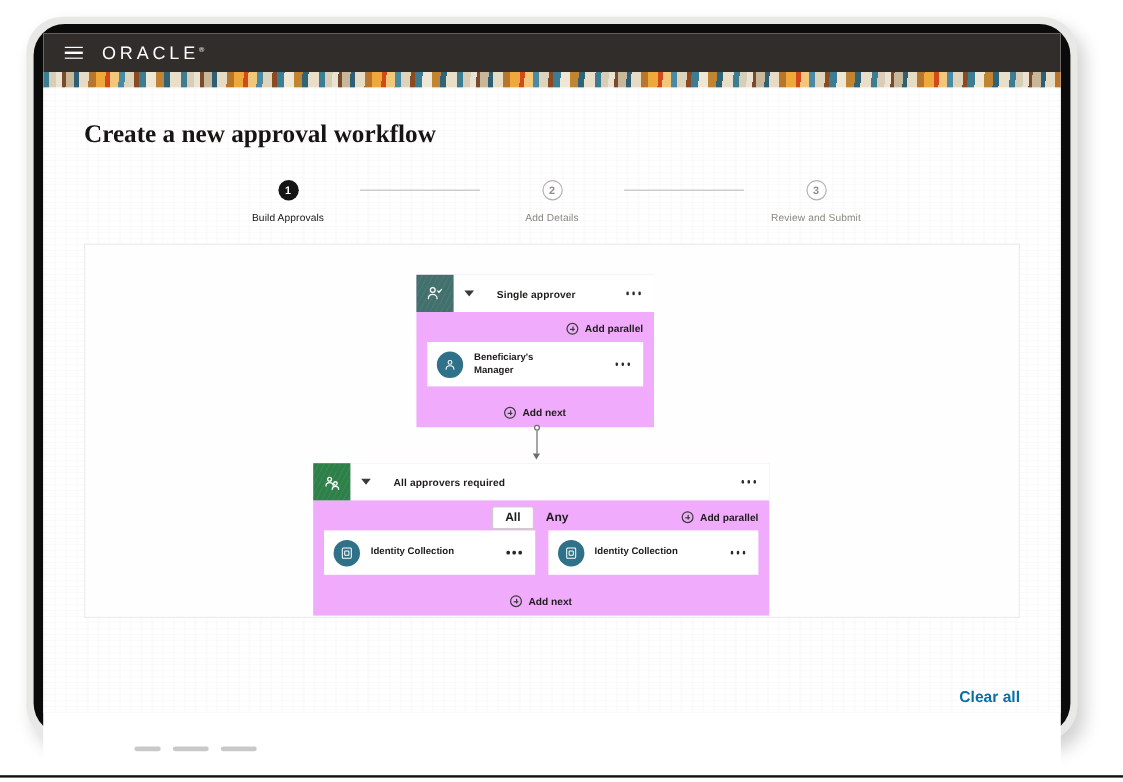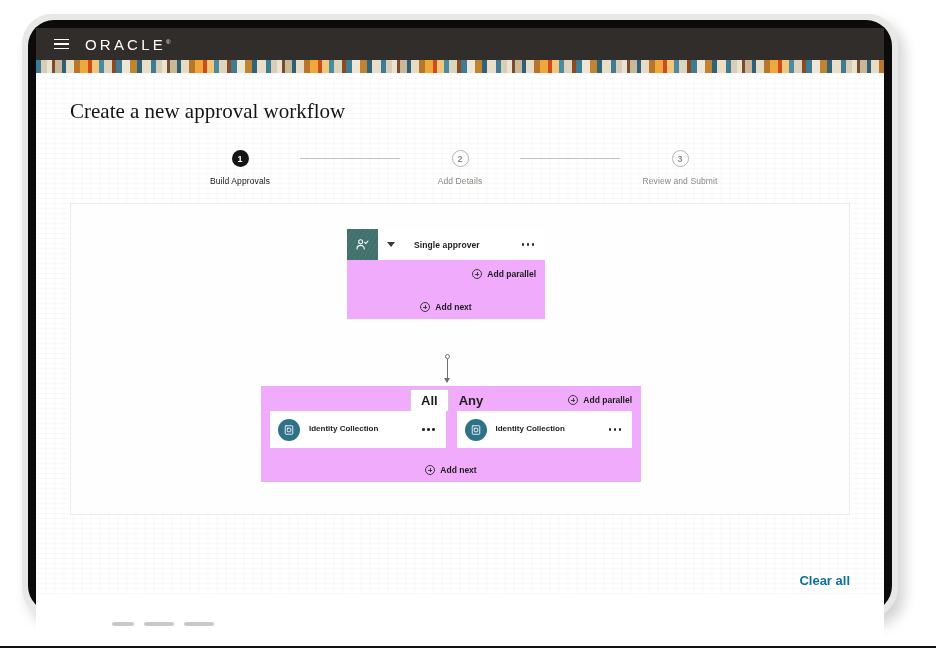--- a/index.html
+++ b/index.html
@@ -118,21 +118,21 @@
       repeating-linear-gradient(90deg, rgba(0,0,0,0.012) 0px, rgba(0,0,0,0.012) 2px, transparent 2px, transparent 9px),
       #ffffff;
     padding: 26px 34px 0 34px;
     position: relative;
   }
 
   .page-title {
     font-family: "Liberation Serif", serif;
     font-size: 21px;
     color: #161513;
-    font-weight: 400;
+    font-weight: 700;
     margin-bottom: 26px;
   }
 
   
   .stepper {
     display: flex;
     align-items: flex-start;
     margin: 0 110px 0 110px;
     position: relative;
   }
@@ -248,21 +248,21 @@
     height: 22px;
     padding: 0 9px;
     margin-top: 3px;
   }
   .seg {
     display: flex;
     align-items: center;
     margin-left: 140px;
   }
   .seg-item {
-    font-size: 13px;
+    font-size: 10px;
     font-weight: bold;
     color: #1d1c1a;
     padding: 3px 10px;
     cursor: pointer;
   }
   .seg-item.selected {
     background: #fff;
     border: 1px solid #cfcdc9;
     border-radius: 2px;
   }
@@ -423,36 +423,69 @@
             </div>
         </div>
 
         <div class="block-toolbar">
           <div class="add-link">
             <span class="plus-circle"></span>
             <span>Add parallel</span>
           </div>
         </div>
 
+        <div class="approver-row">
+          <div class="approver-card" style="width:180px;">
+            <div class="avatar">
+              <svg width="12" height="12" viewBox="0 0 24 24" fill="none" stroke="#ffffff" stroke-width="1.8" stroke-linecap="round">
+                <circle cx="12" cy="8" r="3.2"></circle>
+                <path d="M5.5 19.5c0-3.6 2.9-6 6.5-6s6.5 2.4 6.5 6"></path>
+              </svg>
+            </div>
+            <div class="approver-name" style="width:66px;">Beneficiary's Manager</div>
+            <div class="dots">
+                <i></i>
+                <i></i>
+                <i></i>
+              </div>
+          </div>
+        </div>
 
         <div class="block-footer">
           <div class="add-link" style="margin-left:0;">
             <span class="plus-circle"></span>
             <span>Add next</span>
           </div>
         </div>
       </div>
 
       <div class="connector" style="left:370px; top:150px; height:30px;">
         <div class="knob"></div>
         <div class="stem" style="height:19px;"></div>
         <div class="arrow"></div>
       </div>
 
       <div class="block" style="left:190px; top:182px; width:380px;">
+        <div class="block-header">
+          <div class="block-icon green">
+            <svg width="16" height="16" viewBox="0 0 24 24" fill="none" stroke="#ffffff" stroke-width="1.6" stroke-linecap="round" stroke-linejoin="round">
+              <circle cx="8.5" cy="8" r="2.4"></circle>
+              <path d="M4 16.4c0-2.5 2-4.1 4.5-4.1s4.5 1.6 4.5 4.1"></path>
+              <circle cx="15.8" cy="13.4" r="2.2"></circle>
+              <path d="M11.8 20.6c0-2.3 1.8-3.7 4-3.7s4 1.4 4 3.7"></path>
+            </svg>
+          </div>
+          <div class="chevron-down"></div>
+          <div class="block-title">All approvers required</div>
+          <div class="dots">
+              <i></i>
+              <i></i>
+              <i></i>
+            </div>
+        </div>
 
         <div class="block-toolbar">
           <div class="seg">
             <div class="seg-item selected">All</div>
             <div class="seg-item">Any</div>
           </div>
           <div class="add-link">
             <span class="plus-circle"></span>
             <span>Add parallel</span>
           </div>

